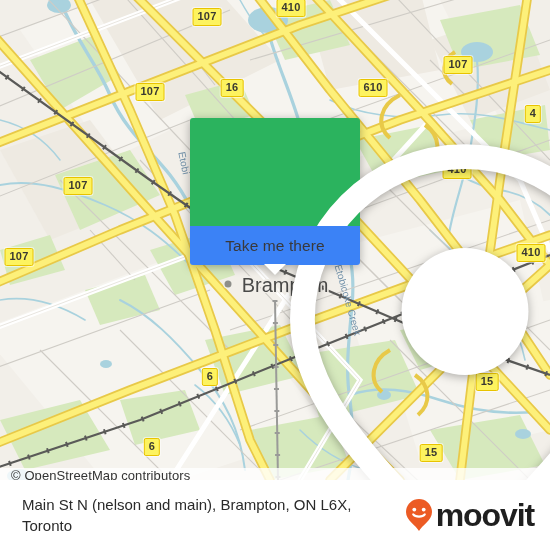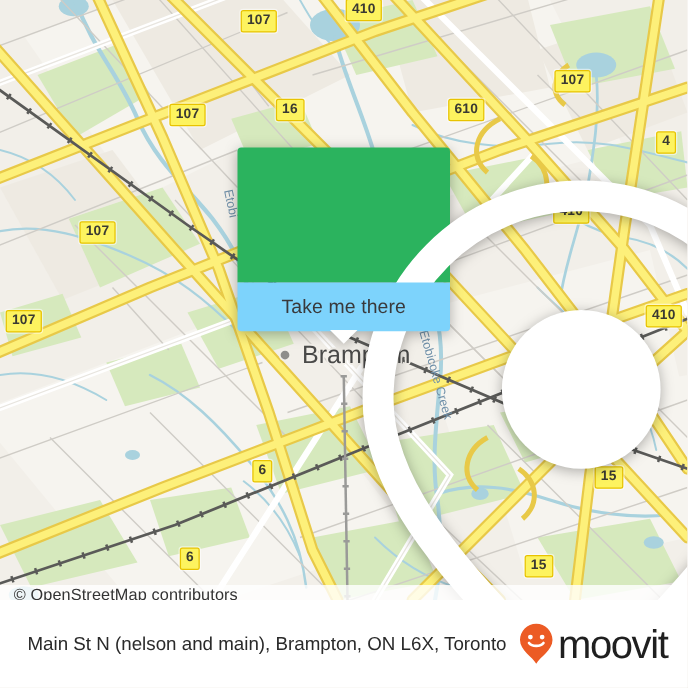--- a/index.html
+++ b/index.html
@@ -57,21 +57,21 @@
   #card{
     position:absolute;left:190px;top:118px;width:170px;
     border-radius:3px;
     filter:drop-shadow(0 2px 5px rgba(0,0,0,.30));
   }
   #card-top{
     background:#2bb35e;border-radius:3px 3px 0 0;
     height:108px;display:flex;align-items:center;justify-content:center;
   }
   #card-bottom{
-    background:#7dd3fc;border-radius:0 0 3px 3px;
+    background:#3b82f6;border-radius:0 0 3px 3px;
     height:39px;display:flex;align-items:center;justify-content:center;
     position:relative;
   }
   #card-label{color:#39393b;font-size:15.5px;letter-spacing:.1px;}
   #card-pointer{
     position:absolute;left:50%;bottom:-10px;width:0;height:0;
     transform:translateX(-50%);
     border-left:11px solid transparent;
     border-right:11px solid transparent;
     border-top:11px solid #ffffff;
@@ -91,21 +91,21 @@
   #footer{
     position:absolute;left:0;top:480px;width:550px;height:70px;
     background:#ffffff;display:flex;align-items:center;
     box-sizing:border-box;padding:0 16px 0 22px;
   }
   #footer-text{
     flex:1;color:#2a2a2a;font-size:15px;line-height:21px;max-width:400px;
   }
   #logo{display:flex;align-items:center;gap:1px;}
   #logo-word{
-    color:#1f1f1f;font-size:32px;font-weight:normal;letter-spacing:-1.1px;
+    color:#1f1f1f;font-size:32px;font-weight:bold;letter-spacing:-1.1px;
     line-height:32px;margin-left:1px;
   }
 </style>
 </head>
 <body>
 
 <div id="app">
 
   <div id="map">
     <svg viewBox="0 0 550 480" preserveAspectRatio="none">

